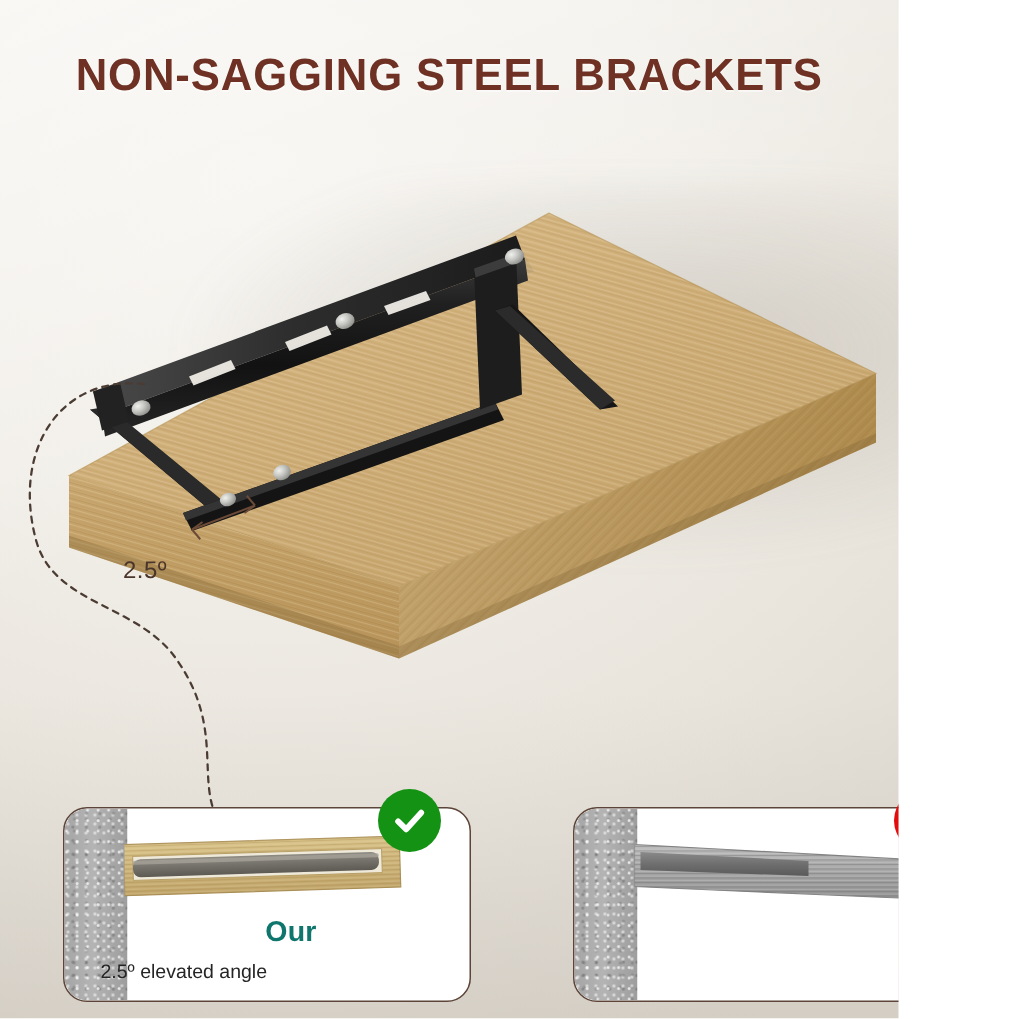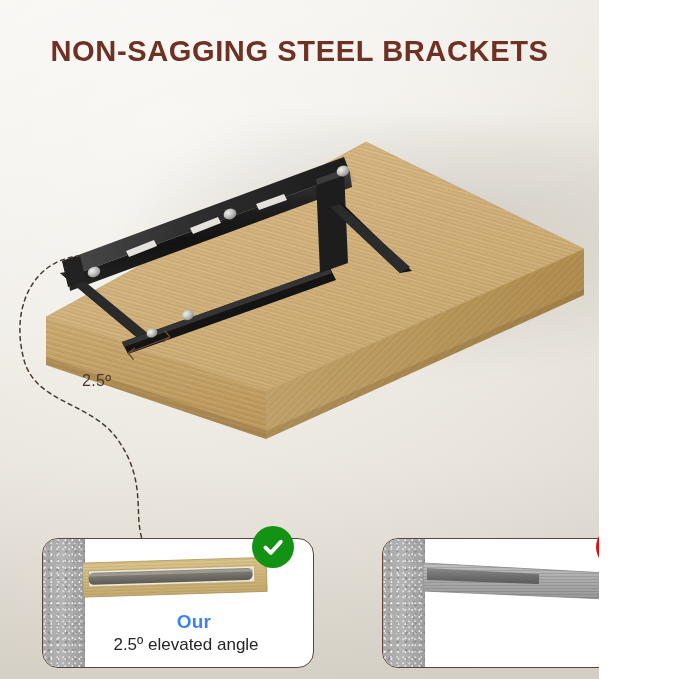--- a/index.html
+++ b/index.html
@@ -118,29 +118,28 @@
 
   .card-label {
     position: absolute;
     left: 40px; right: 8px;
     bottom: 34px;
     text-align: center;
     font-size: 19px;
     font-weight: 700;
     letter-spacing: 0.2px;
   }
-  .card.left  .card-label { color: #3b82f6; }
+  .card.left  .card-label { color: #0f766e; }
   .card.right .card-label { color: #3c3c3c; font-weight: 400; }
 
   .card-sub {
     position: absolute;
     left: 24px; right: 8px;
     bottom: 12px;
-    text-align: center;
-    font-size: 17px;
+    font-size: 13px;
     color: #252525;
     font-weight: 400;
   }
 
   .badge {
     position: absolute;
     width: 42px; height: 42px;
     border-radius: 50%;
     top: 6px;
     display: flex;

